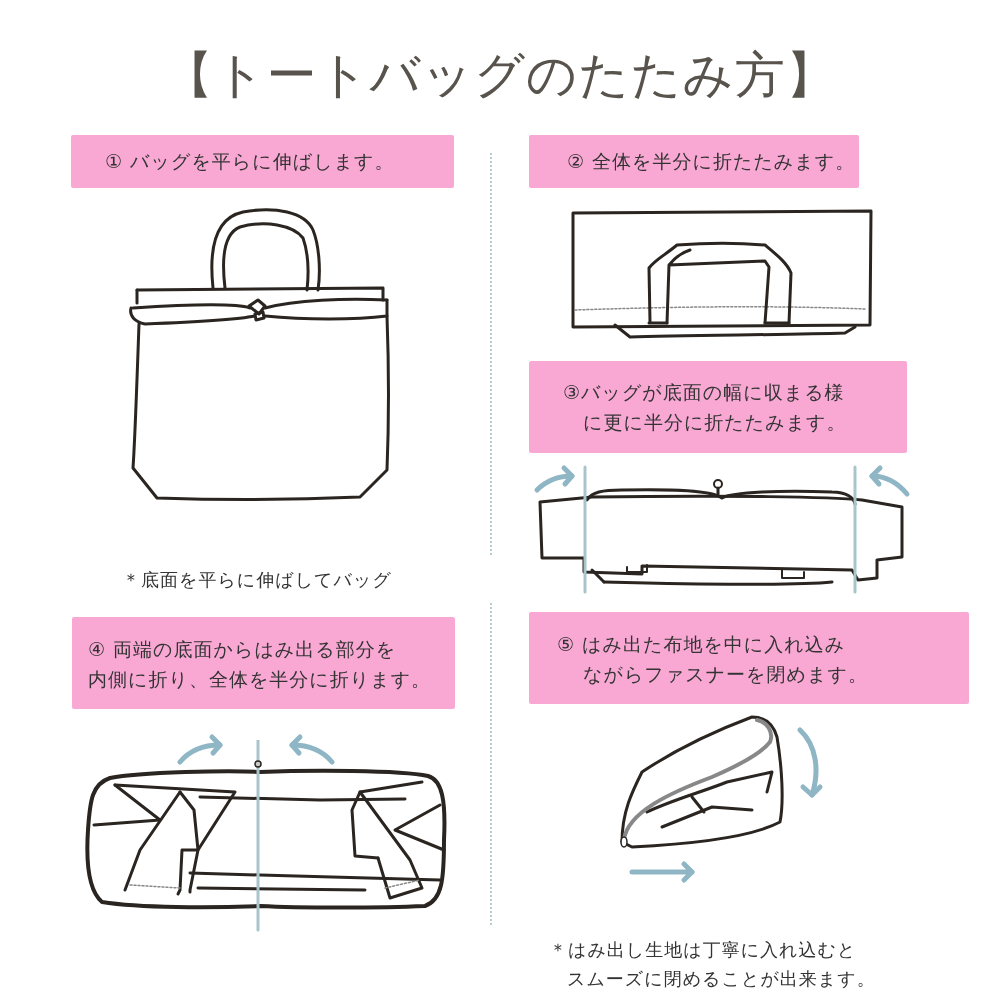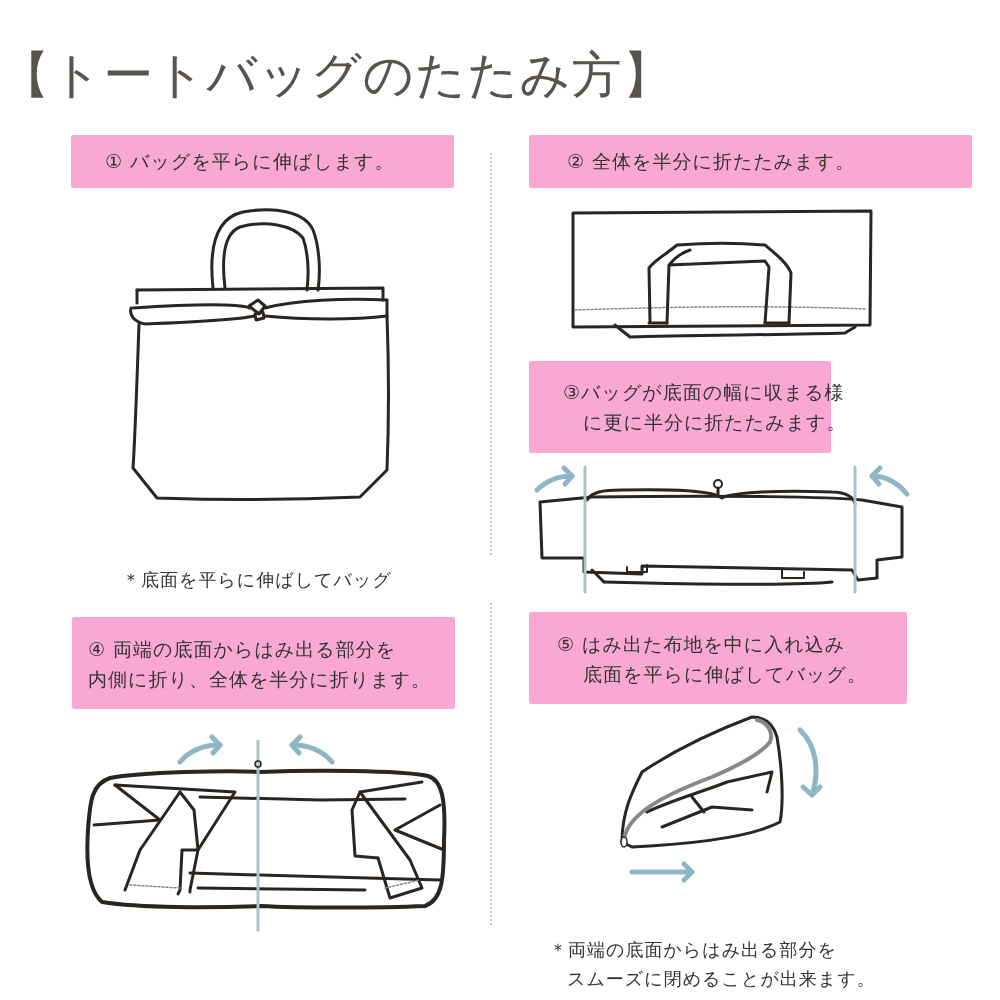--- a/index.html
+++ b/index.html
@@ -1,30 +1,30 @@
 <!DOCTYPE html>
 <html><head>
 <meta charset="utf-8">
 <style>
   html, body { margin: 0; padding: 0; background: #ffffff; }
   body { width: 1000px; height: 1000px; position: relative; overflow: hidden;
          font-family: "DejaVu Sans", "Liberation Sans", sans-serif; color: #3a3a3a; }
-  .title { position: absolute; left: 0; top: 42px; width: 1000px; text-align: left;
+  .title { position: absolute; left: 0; top: 42px; width: 1000px; text-align: center;
            font-size: 50px; letter-spacing: 1px; color: #58544d; font-weight: normal; }
   .panel { position: absolute; background: #f9a8d4; border-radius: 2px;
            font-size: 19px; color: #333333; line-height: 30px; letter-spacing: 1px;
            box-sizing: border-box; }
   .panel .line { display: block; white-space: nowrap; }
   .p1 { left: 71px; top: 135px; width: 383px; height: 53px; padding: 11px 0 0 34px; }
-  .p2 { left: 529px; top: 135px; width: 443px; height: 53px; padding: 11px 14px 0 38px; }
-  .p3 { left: 529px; top: 361px; width: 302px; height: 92px; padding: 16px 0 0 34px; }
+  .p2 { left: 529px; top: 135px; width: 330px; height: 53px; padding: 11px 14px 0 38px; }
+  .p3 { left: 529px; top: 361px; width: 378px; height: 92px; padding: 16px 0 0 34px; }
   .p3 .line.l2 { padding-left: 20px; }
   .p4 { left: 72px; top: 617px; width: 383px; height: 92px; padding: 17px 12px 0 16px; }
   .p4 .line.l2 { padding-left: 0px; }
-  .p5 { left: 529px; top: 612px; width: 378px; height: 92px; padding: 17px 0 0 28px; }
+  .p5 { left: 529px; top: 612px; width: 440px; height: 92px; padding: 17px 0 0 28px; }
   .p5 .line.l2 { padding-left: 26px; }
   .note { position: absolute; font-size: 18px; line-height: 29px; color: #333333; letter-spacing: 1px; margin-top: 40px; }
   .note .line { display: block; white-space: nowrap; }
   .note1 { left: 122px; top: 525px; }
   .note1 .line.l2 { padding-left: 22px; }
   .note2 { left: 549px; top: 895px; }
   .note2 .line.l2 { padding-left: 18px; }
   .divider { position: absolute; left: 490px; width: 0; border-left: 2px dotted #b4cbd0; }
   .div-top { top: 153px; height: 402px; }
   .div-bot { top: 603px; height: 322px; }
@@ -151,21 +151,21 @@
 </div>
 <div class="illus" style="left:282px; top:730px;">
   <svg width="55" height="40" viewBox="0 0 55 40" fill="none" stroke="#8fb6c4" stroke-width="5" stroke-linecap="round" stroke-linejoin="round">
     <path d="M50 32 C40 20, 25 15, 10 15"></path>
     <path d="M18 7 L10 15 L17 23"></path>
   </svg>
 </div>
 
 <div class="panel p5">
   <span class="line">⑤ はみ出た布地を中に入れ込み</span>
-  <span class="line l2">底面を平らに伸ばしてバッグ。</span>
+  <span class="line l2">ながらファスナーを閉めます。</span>
 </div>
 <div class="illus" style="left:612px; top:712px;">
   <svg width="180" height="140" viewBox="0 0 180 140" fill="none" stroke-linecap="round" stroke-linejoin="round">
     <g stroke="#2a2520" stroke-width="3">
       <path d="M10 130 C10 100, 20 80, 30 60 C60 40, 100 20, 140 5 C155 5, 162 15, 165 25 C170 55, 172 90, 168 110 C140 125, 80 132, 20 135 Z"></path>
       <path d="M35 100 C60 88, 90 80, 115 70 L160 60 L155 80"></path>
       <path d="M50 115 L100 95 L140 98"></path>
       <path d="M80 85 L92 100"></path>
     </g>
     <path d="M12 128 C15 100, 60 80, 100 65 C130 52, 150 40, 158 30 C162 20, 155 10, 145 8" stroke="#888" stroke-width="4"></path>
@@ -178,15 +178,15 @@
     <path d="M15 62 L24 70 L32 62"></path>
   </svg>
 </div>
 <div class="illus" style="left:628px; top:860px;">
   <svg width="75" height="24" viewBox="0 0 75 24" fill="none" stroke="#8fb6c4" stroke-width="5" stroke-linecap="round" stroke-linejoin="round">
     <path d="M4 12 L64 12"></path>
     <path d="M56 4 L64 12 L56 20"></path>
   </svg>
 </div>
 <div class="note note2">
-  <span class="line">＊両端の底面からはみ出る部分を</span>
+  <span class="line">＊はみ出し生地は丁寧に入れ込むと</span>
   <span class="line l2">スムーズに閉めることが出来ます。</span>
 </div>
 
 </body></html>

